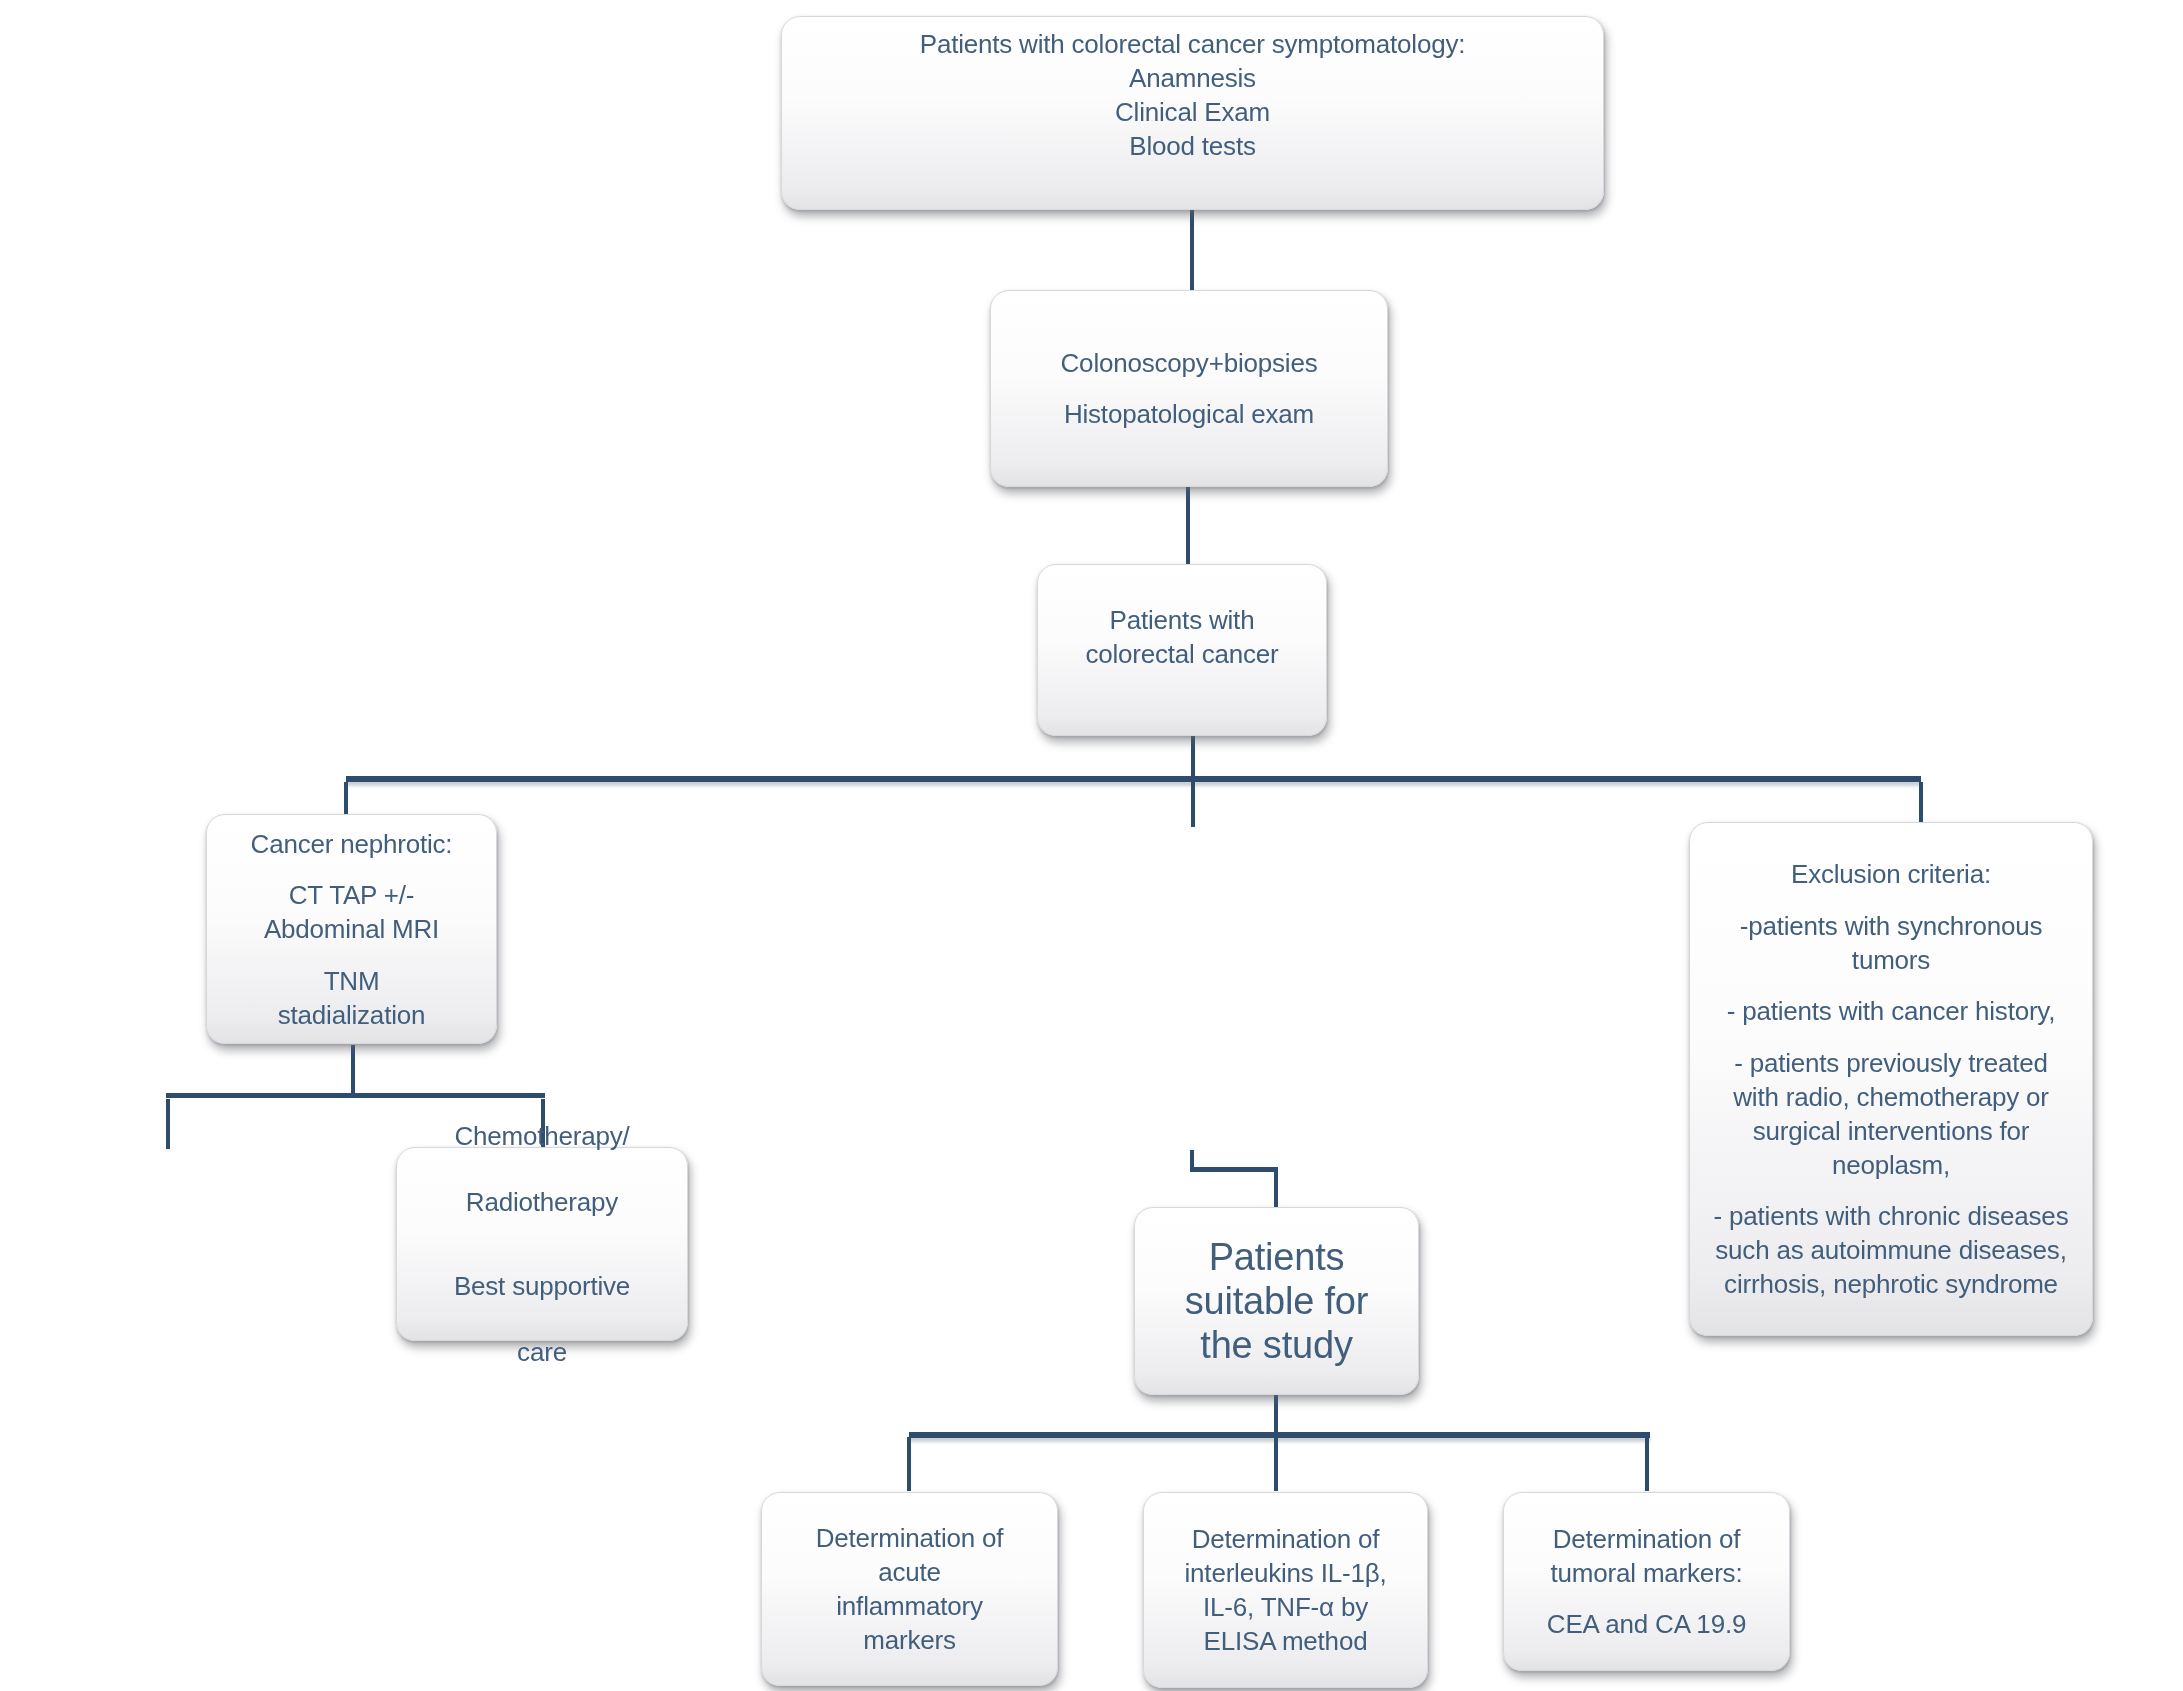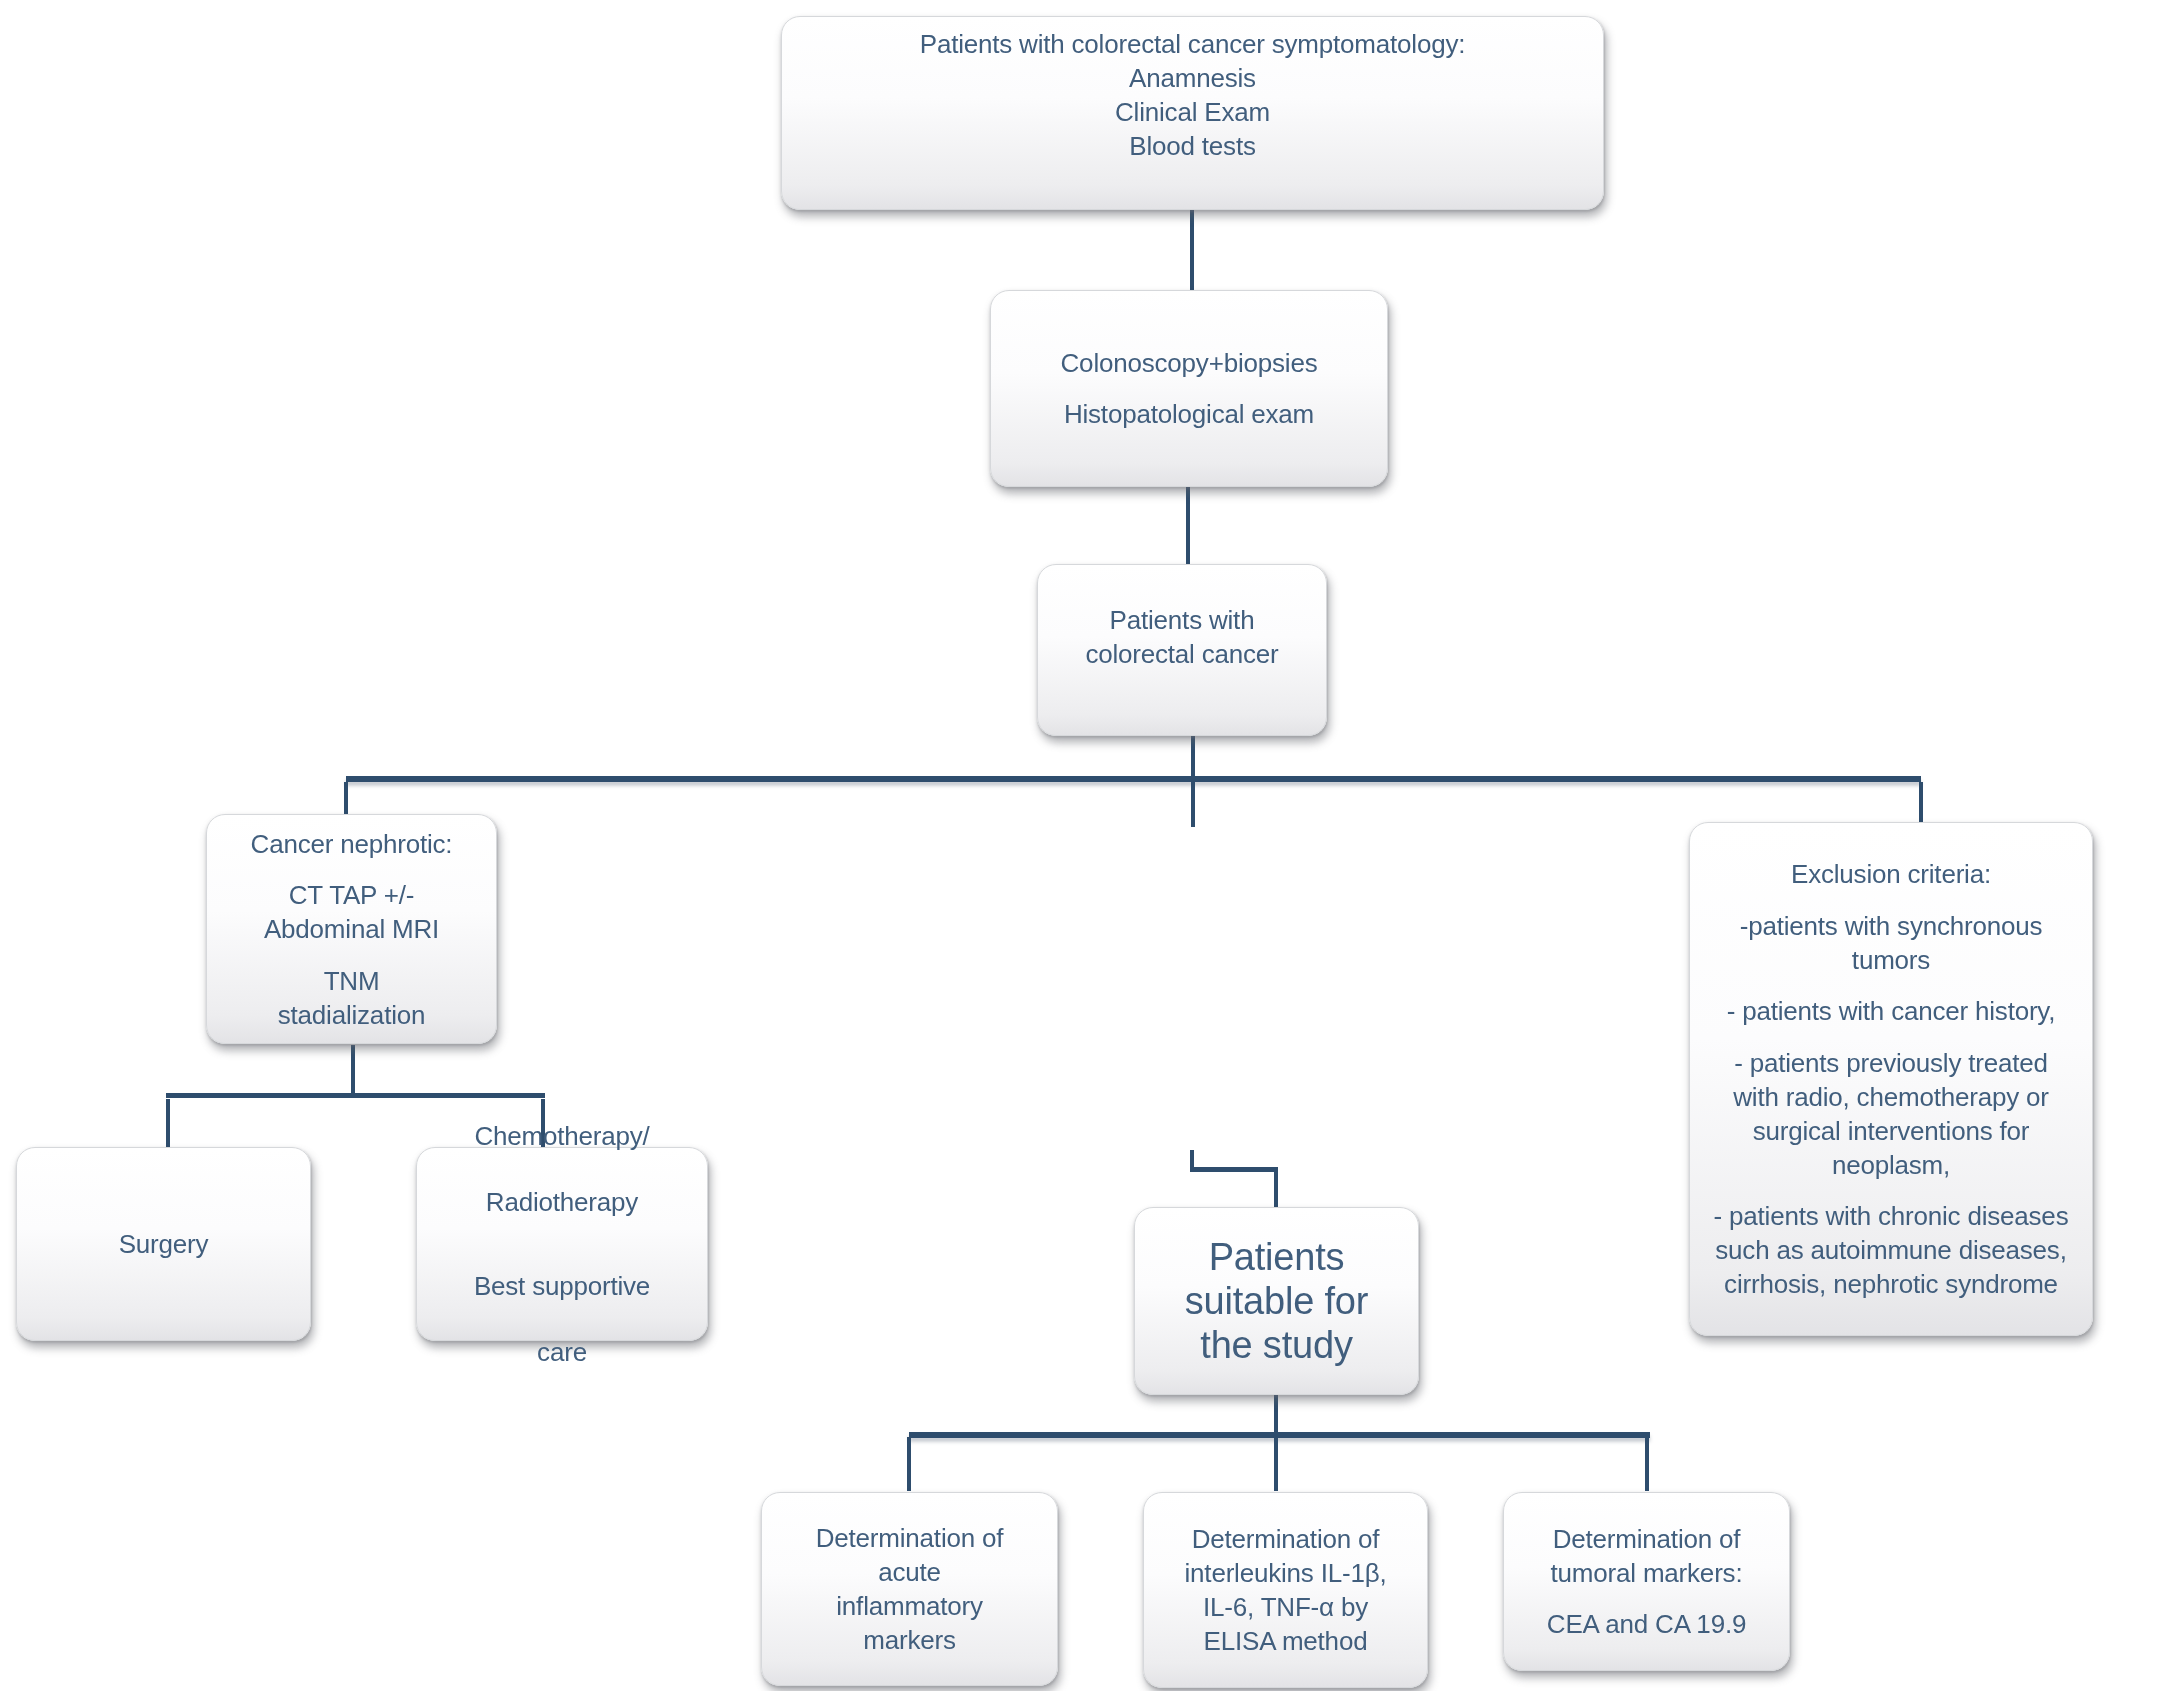--- a/index.html
+++ b/index.html
@@ -73,25 +73,22 @@
   </div>
 
   <div class="node" style="left:206px;top:814px;width:291px;height:230px;">
     <div class="bline">Cancer nephrotic:</div>
     <div class="bline gap">CT TAP +/-</div>
     <div class="bline">Abdominal MRI</div>
     <div class="bline gap">TNM</div>
     <div class="bline">stadialization</div>
   </div>
 
-  <div class="node" style="left:16px;top:1147px;width:295px;height:194px;">
-    <div class="bline">Surgery</div>
-  </div>
 
-  <div class="node" style="left:416px;top:1147px;width:292px;height:194px;gap:32px;">
+  <div class="node" style="left:396px;top:1147px;width:292px;height:194px;gap:32px;">
     <div class="bline">Chemotherapy/</div>
     <div class="bline">Radiotherapy</div>
     <div class="bline gap">Best supportive</div>
     <div class="bline">care</div>
   </div>
 
 
   <div class="node" style="left:1689px;top:822px;width:404px;height:514px;text-align:center;">
     <div class="bline">Exclusion criteria:</div>
     <div class="bline gap">-patients with synchronous</div>

